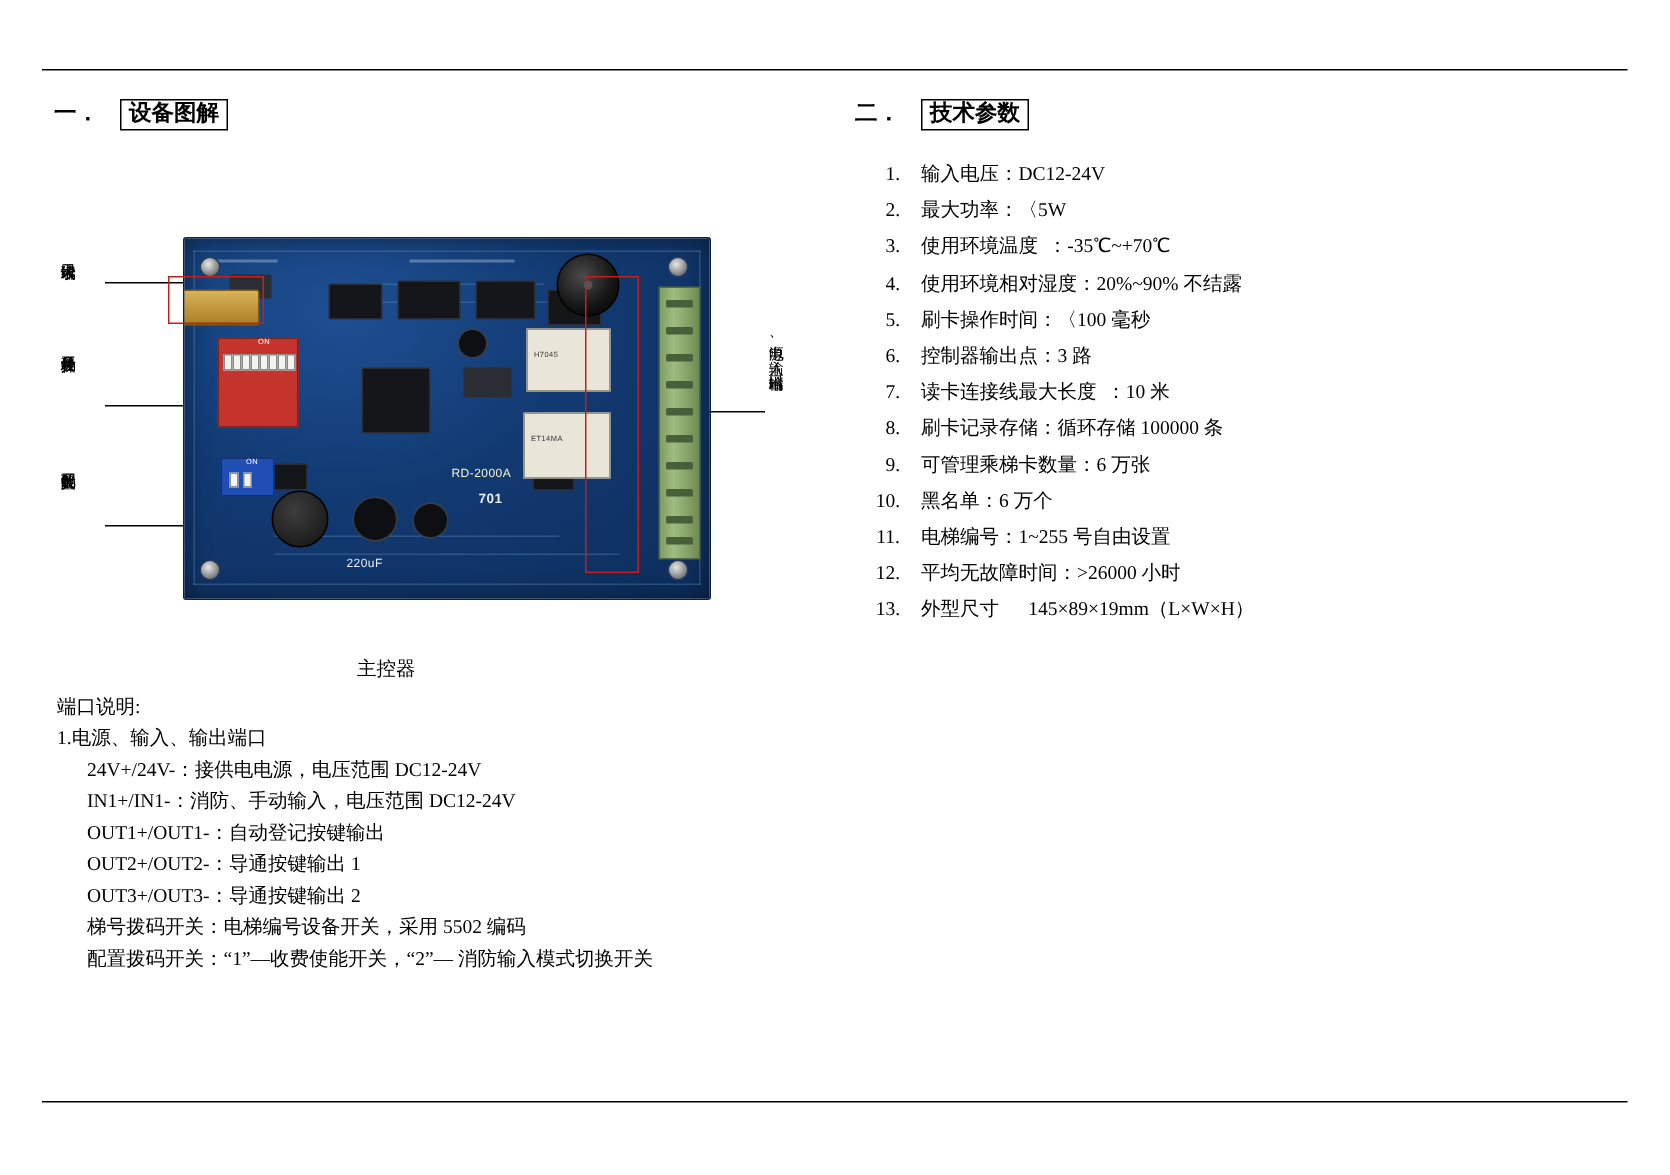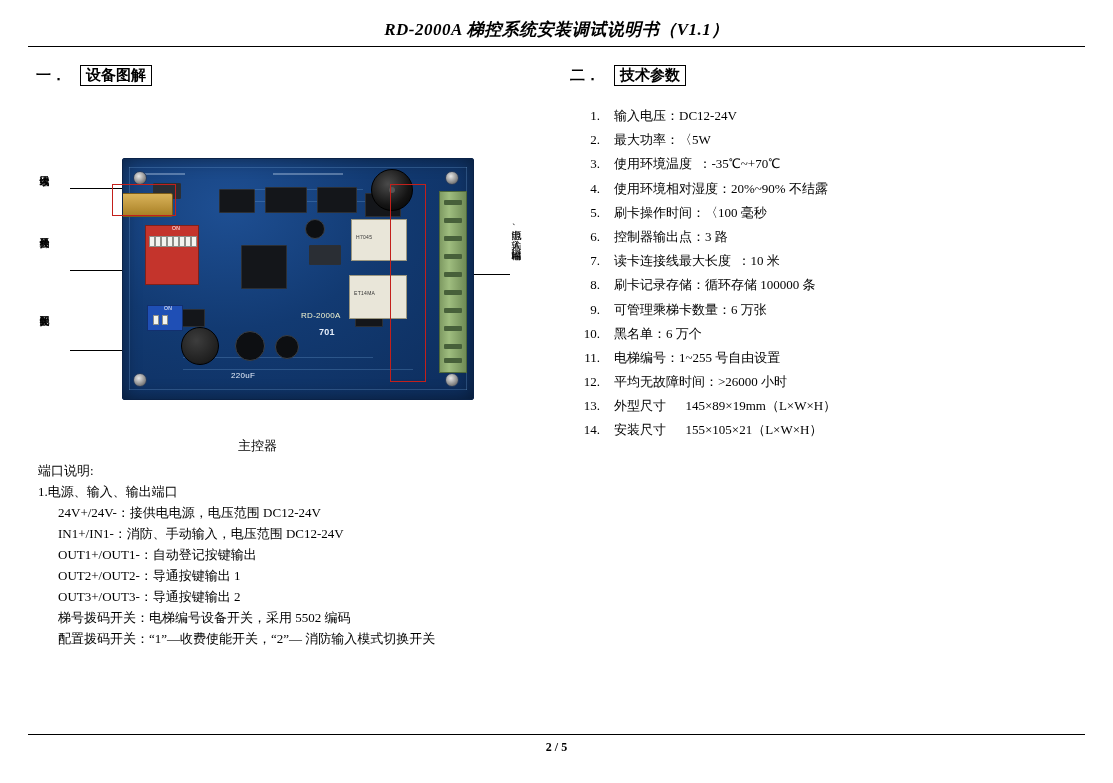--- a/index.html
+++ b/index.html
@@ -276,21 +276,20 @@
     text-align: center;
     font-size: 12px;
     font-weight: bold;
   }
 </style>
 </head>
 <body>
 
 <div class="page">
 
-  <div class="doc-title">RD-2000A 梯控系统安装调试说明书（V1.1）</div>
   <div class="header-rule"></div>
 
   <div class="sec-heading" id="sec1">
     <span class="num">一．</span><span class="boxed">设备图解</span>
   </div>
 
   <div class="sec-heading" id="sec2">
     <span class="num">二．</span><span class="boxed">技术参数</span>
   </div>
 
@@ -441,33 +440,28 @@
       <span class="spec-label">电梯编号：1~255 号自由设置</span>
     </div>
     <div class="spec-row">
       <span class="spec-idx">12.</span>
       <span class="spec-label">平均无故障时间：&gt;26000 小时</span>
     </div>
     <div class="spec-row">
       <span class="spec-idx">13.</span>
       <span class="spec-label">外型尺寸      145×89×19mm（L×W×H）</span>
     </div>
-    <div class="spec-row">
-      <span class="spec-idx">14.</span>
-      <span class="spec-label">安装尺寸      155×105×21（L×W×H）</span>
-    </div>
   </div>
 
   <div class="ports">
     <div class="line">端口说明:</div>
     <div class="line">1.电源、输入、输出端口</div>
     <div class="line indent1">24V+/24V-：接供电电源，电压范围 DC12-24V</div>
     <div class="line indent1">IN1+/IN1-：消防、手动输入，电压范围 DC12-24V</div>
     <div class="line indent1">OUT1+/OUT1-：自动登记按键输出</div>
     <div class="line indent1">OUT2+/OUT2-：导通按键输出 1</div>
     <div class="line indent1">OUT3+/OUT3-：导通按键输出 2</div>
     <div class="line indent1">梯号拨码开关：电梯编号设备开关，采用 5502 编码</div>
     <div class="line indent1">配置拨码开关：“1”—收费使能开关，“2”— 消防输入模式切换开关</div>
   </div>
 
   <div class="footer-rule"></div>
-  <div class="page-num">2 / 5</div>
 </div>
 
 </body></html>

